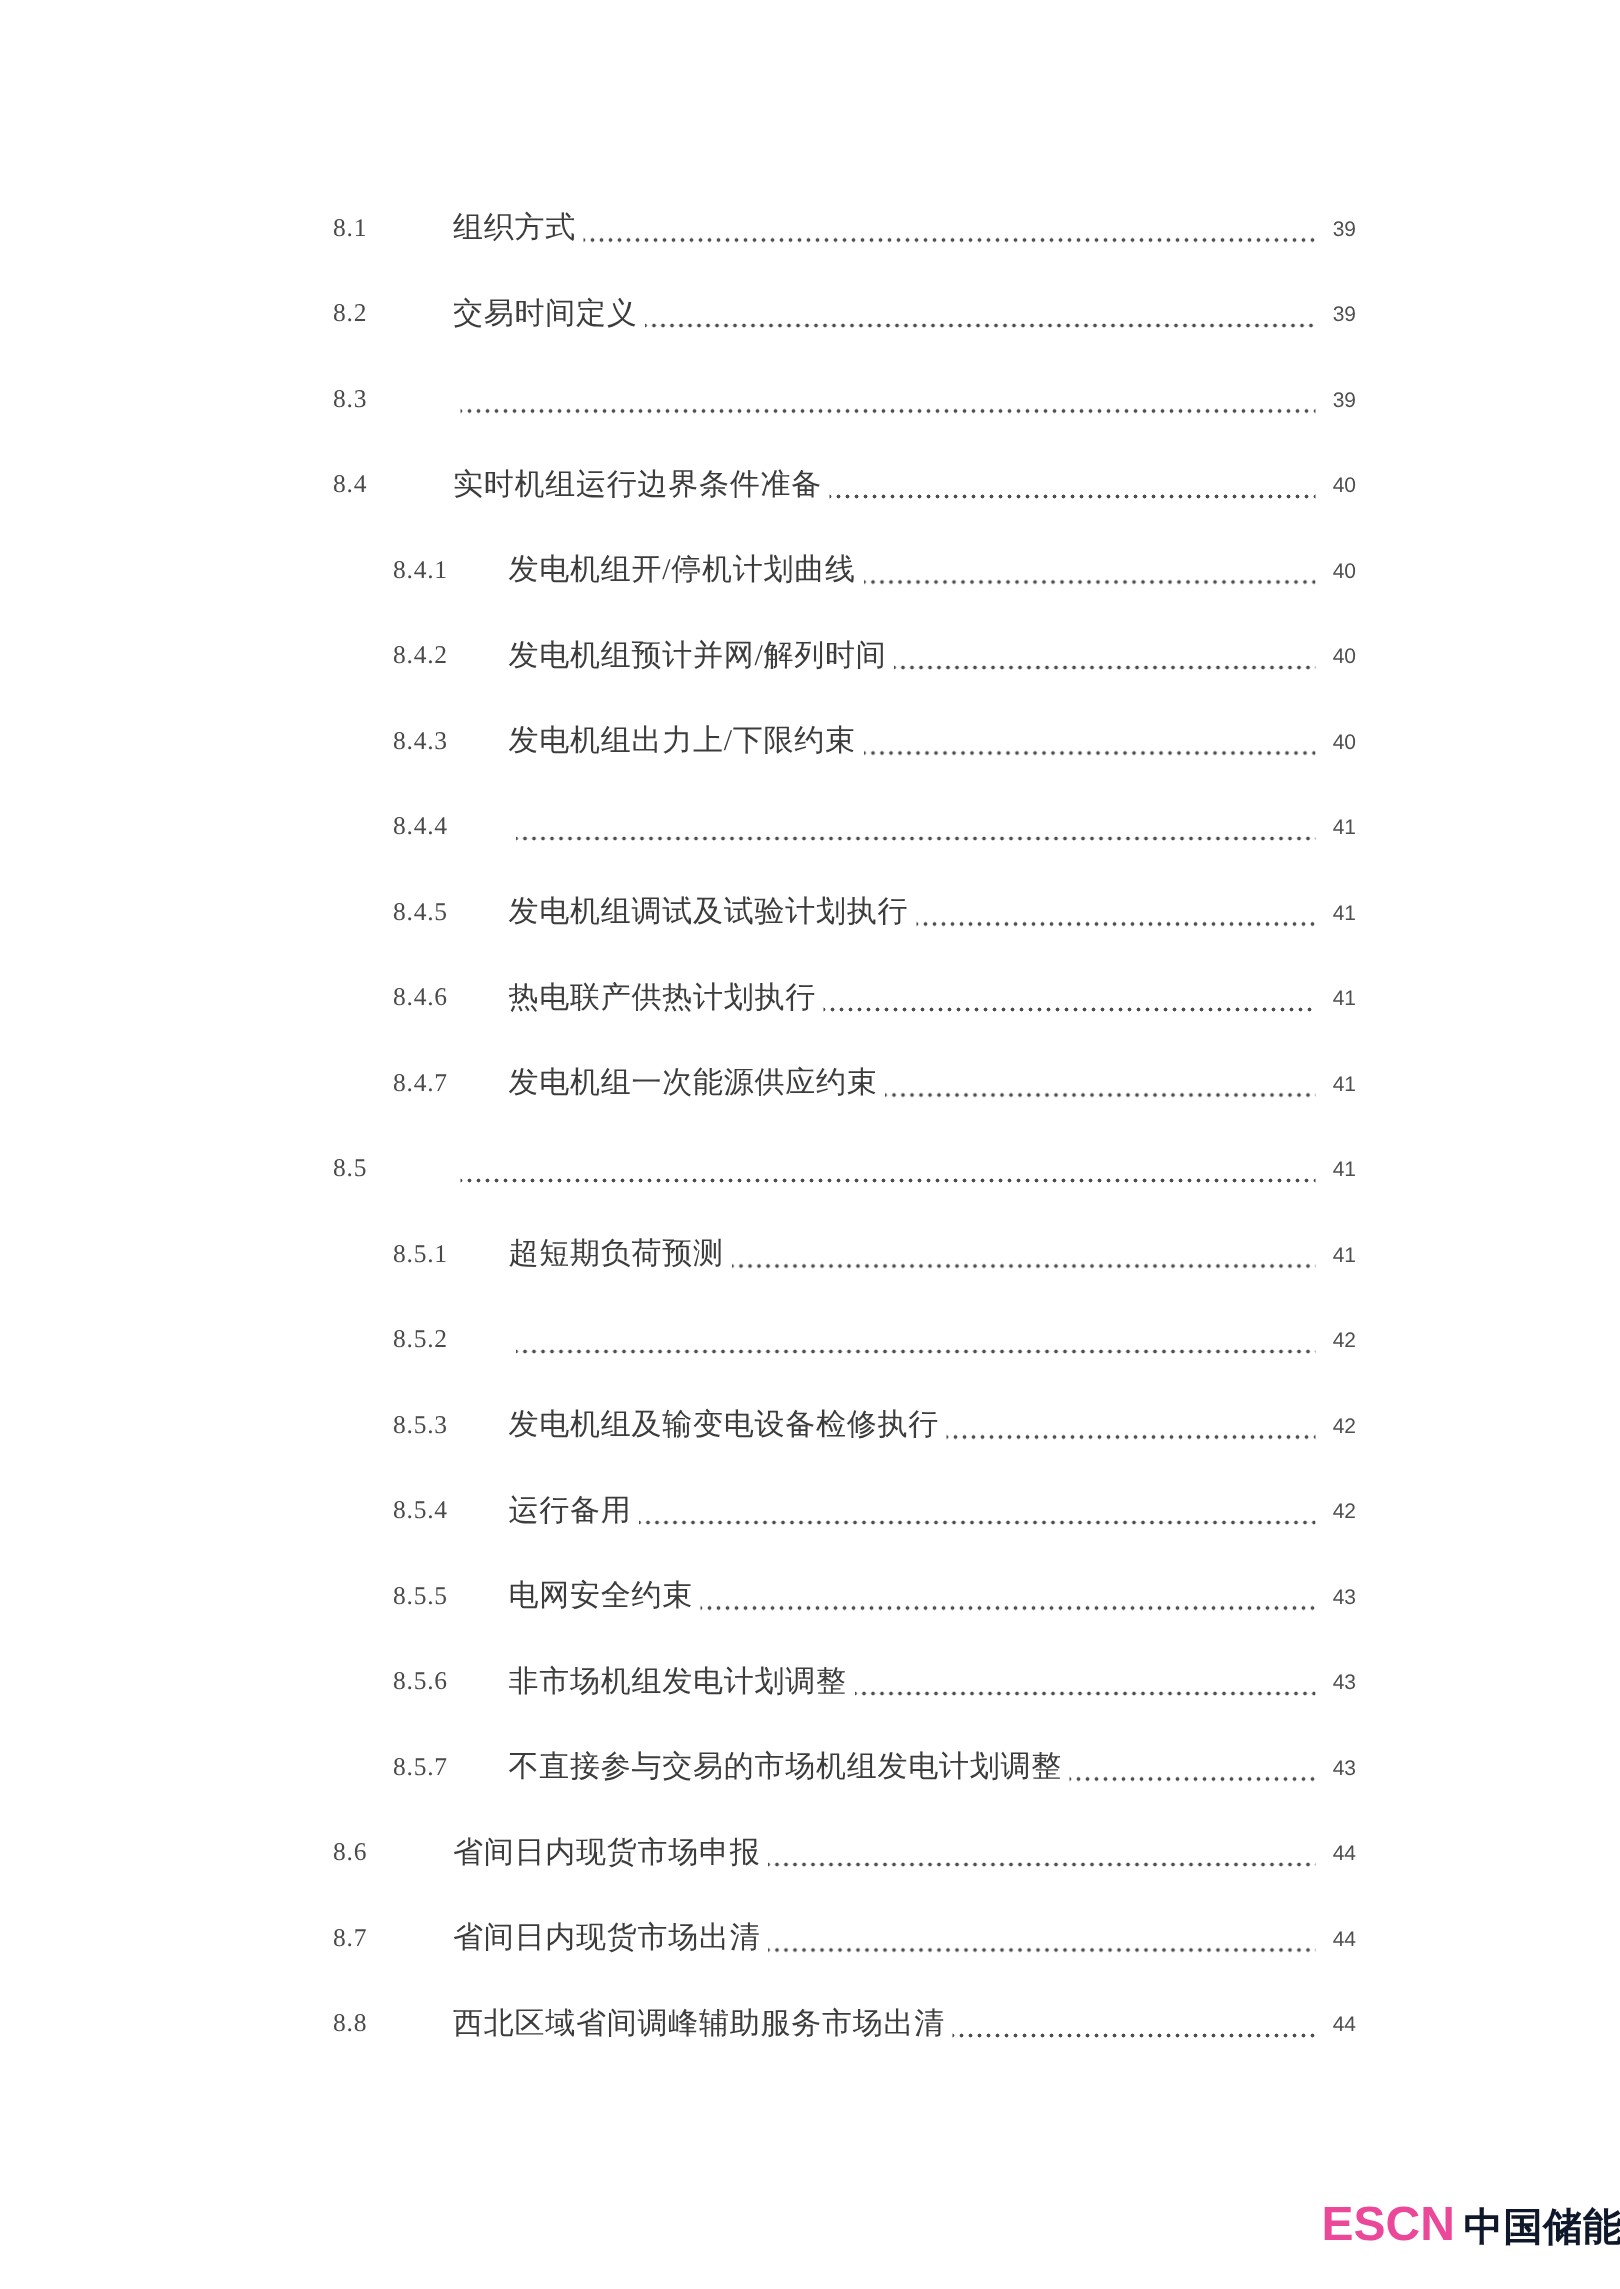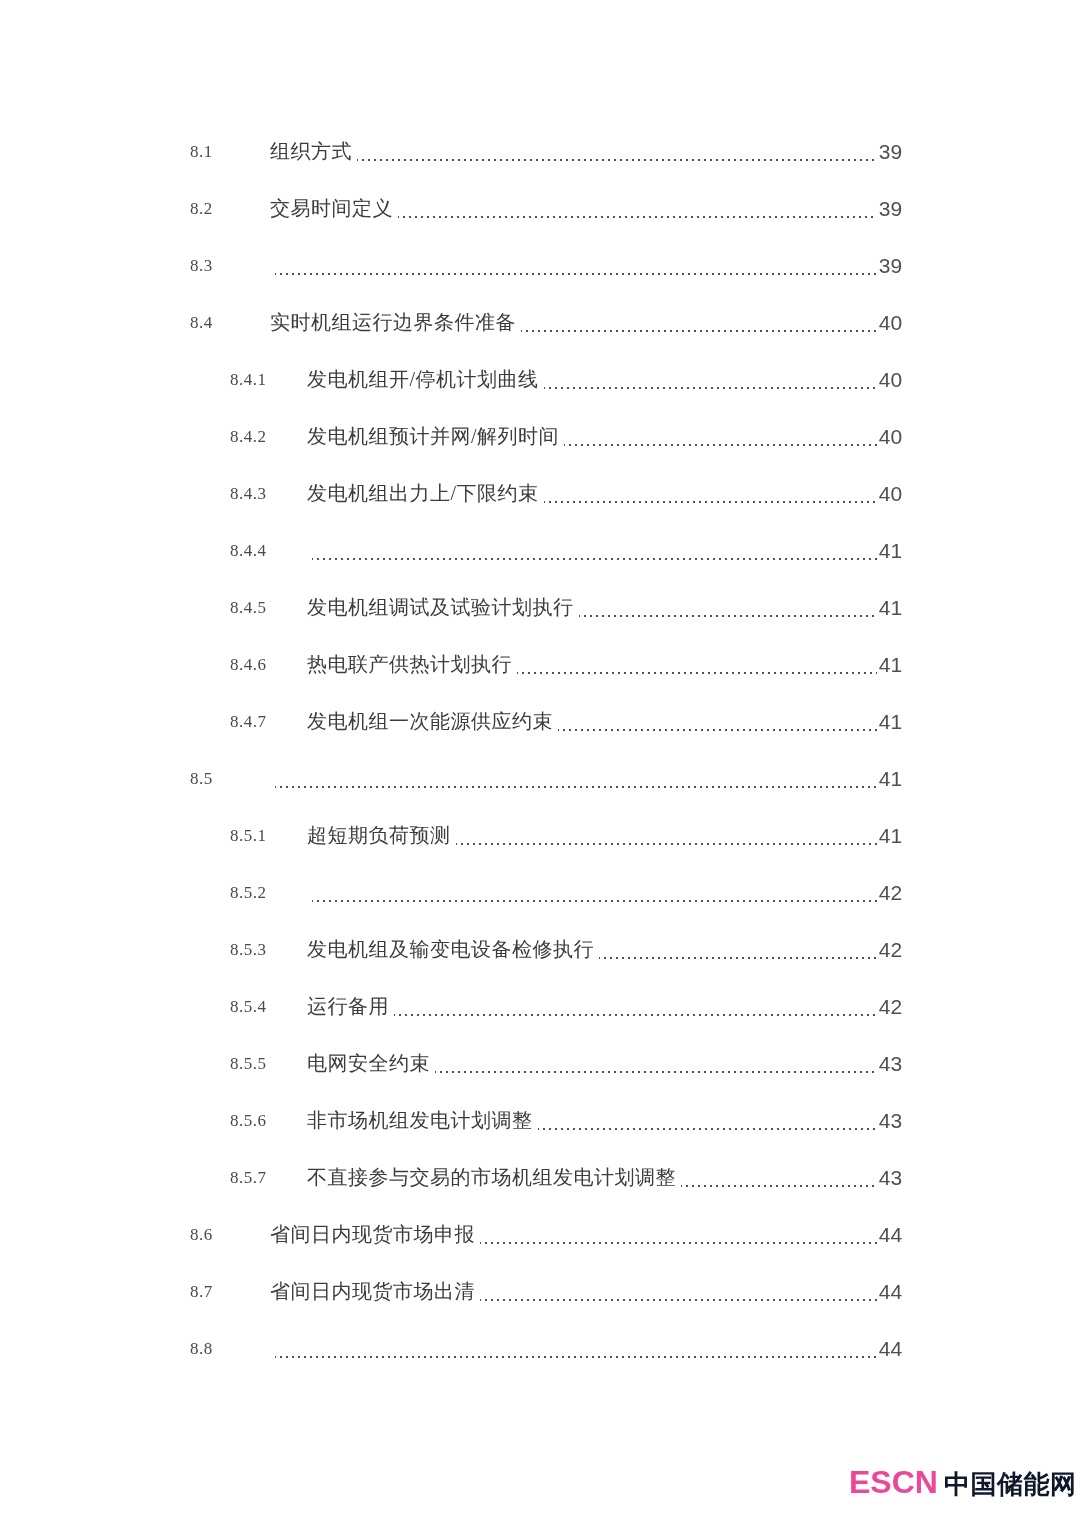--- a/index.html
+++ b/index.html
@@ -6,20 +6,21 @@
   html, body { background: #ffffff; }
   body {
     width: 1080px; height: 1526px;
     position: relative;
     overflow: hidden;
     font-family: "Liberation Serif", "DejaVu Serif", serif;
   }
   .page {
     position: absolute; inset: 0;
     background: #ffffff;
+    margin-left: 32px;
   }
   .toc {
     position: absolute;
     top: 123px; left: 0; right: 0;
   }
   .toc-row {
     display: flex;
     align-items: center;
     height: 57px;
     padding-right: 176px;
@@ -46,23 +47,23 @@
     height: 100%;
     margin-left: 5px;
     background-image: radial-gradient(circle, #4f4f4f 1.1px, rgba(0,0,0,0) 1.5px);
     background-size: 6px 6px;
     background-repeat: repeat-x;
     background-position: 3px 34px;
   }
   .pagenum {
     flex: none;
     min-width: 27px;
-    text-align: center;
+    text-align: right;
     font-family: "Liberation Sans", "DejaVu Sans", sans-serif;
-    font-size: 21px;
+    font-size: 14px;
     color: #4f4f4f;
   }
   .footer-logo {
     position: absolute;
     left: 849px;
     top: 1466px;
     display: flex;
     align-items: baseline;
     gap: 6px;
     white-space: nowrap;
@@ -225,20 +226,21 @@
 
   <div class="toc-row level-1">
     <span class="num">8.7</span>
     <span class="title">省间日内现货市场出清</span>
     <span class="leader"></span>
     <span class="pagenum">44</span>
   </div>
 
   <div class="toc-row level-1">
     <span class="num">8.8</span>
+    <span class="title">西北区域省间调峰辅助服务市场出清</span>
     <span class="leader"></span>
     <span class="pagenum">44</span>
   </div>
 </div>
 
   <div class="footer-logo">
     <span class="logo-latin" style="color: #ec4899;">ESCN</span>
     <span class="logo-cn" style="color: #0f172a;">中国储能网</span>
   </div>
 </div>

